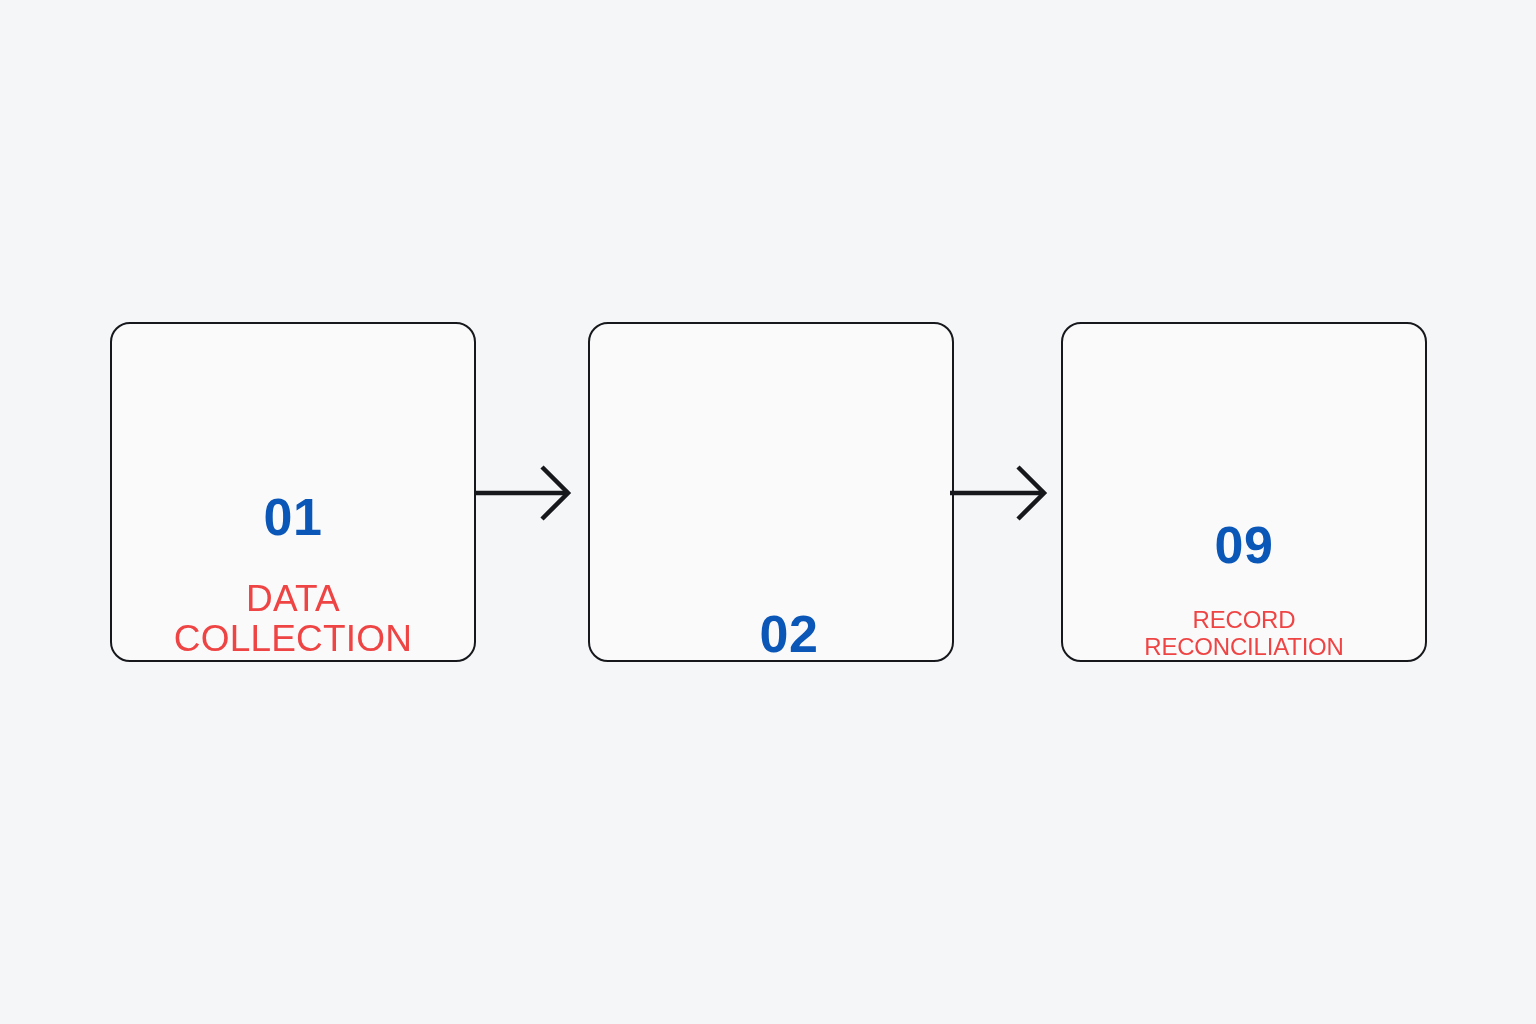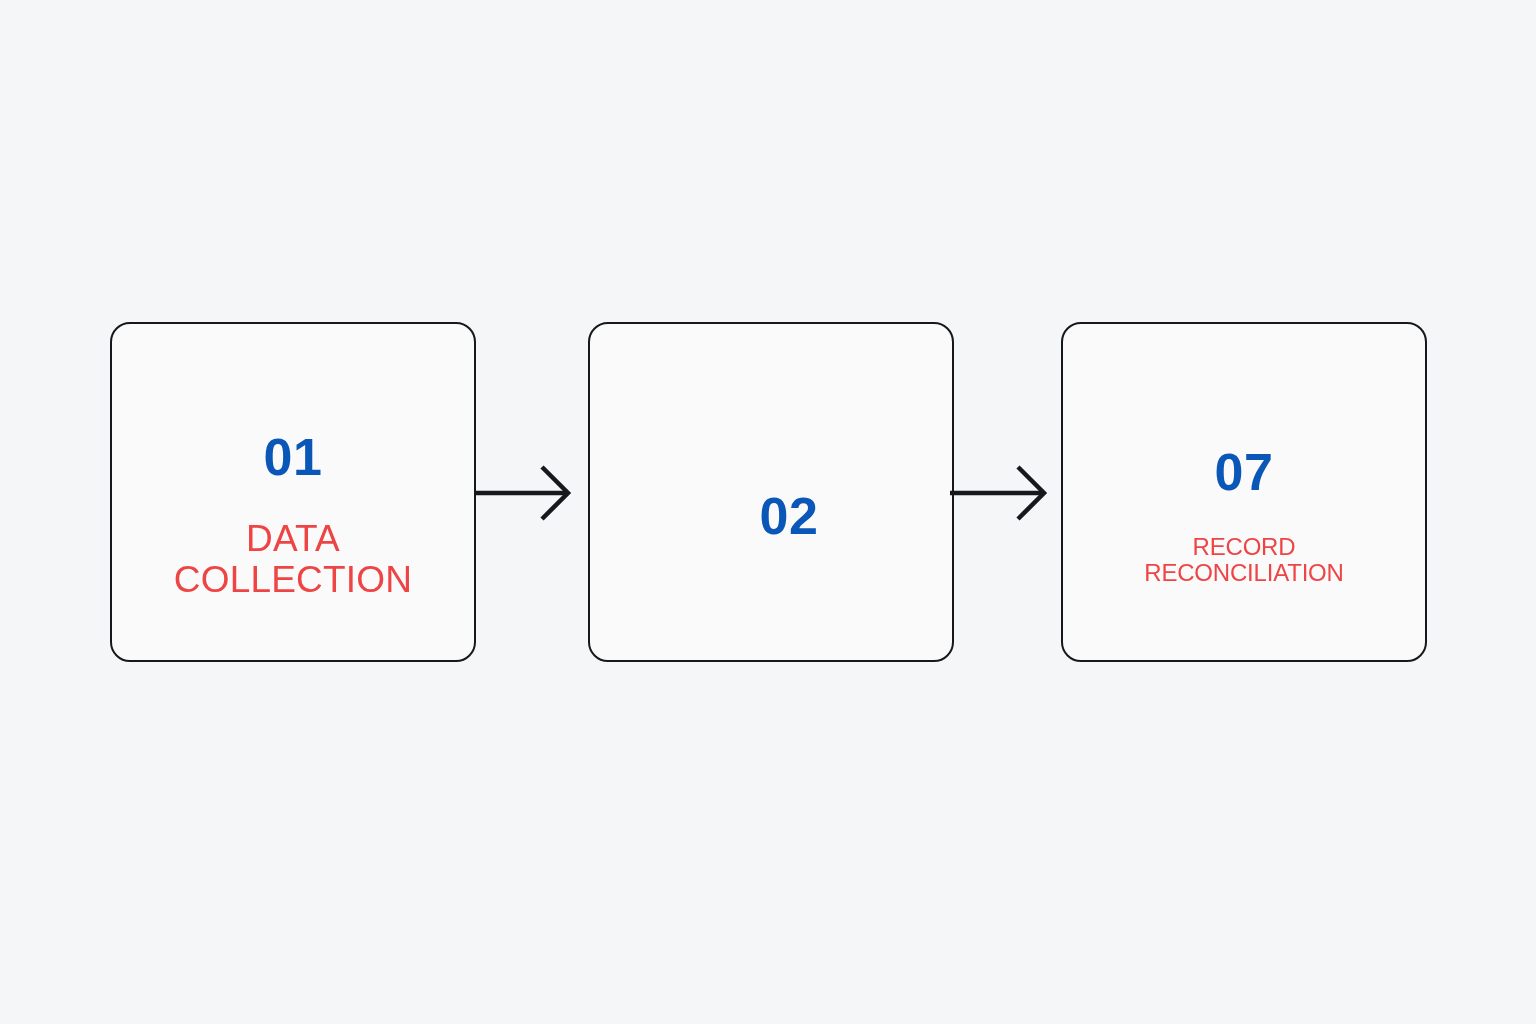--- a/index.html
+++ b/index.html
@@ -25,21 +25,21 @@
 
   .step-box {
     position: absolute;
     box-sizing: border-box;
     background: #fafafb;
     border: 2.6px solid #16181c;
     border-radius: 20px;
     display: flex;
     flex-direction: column;
     align-items: center;
-    justify-content: center;
+    justify-content: flex-end;
     overflow: hidden;
   }
 
   .step-number {
     color: #0b57b8;
     font-size: 52px;
     font-weight: bold;
     line-height: 1;
     letter-spacing: 0.5px;
     margin-top: 48px;
@@ -93,18 +93,18 @@
   <div class="step-box step-box-2">
     <div class="step-number">02</div>
   </div>
 
   <svg class="connector connector-2" viewBox="0 0 120 62">
     <line x1="4" y1="31" x2="96" y2="31" stroke="#16181c" stroke-width="4.5" stroke-linecap="butt"></line>
     <polyline points="72,5 98,31 72,57" fill="none" stroke="#16181c" stroke-width="4.5" stroke-linecap="butt" stroke-linejoin="miter"></polyline>
   </svg>
 
   <div class="step-box step-box-3">
-    <div class="step-number">07</div>
+    <div class="step-number">09</div>
     <div class="step-label">RECORD
 RECONCILIATION</div>
   </div>
 
 </div>
 
 </body></html>

